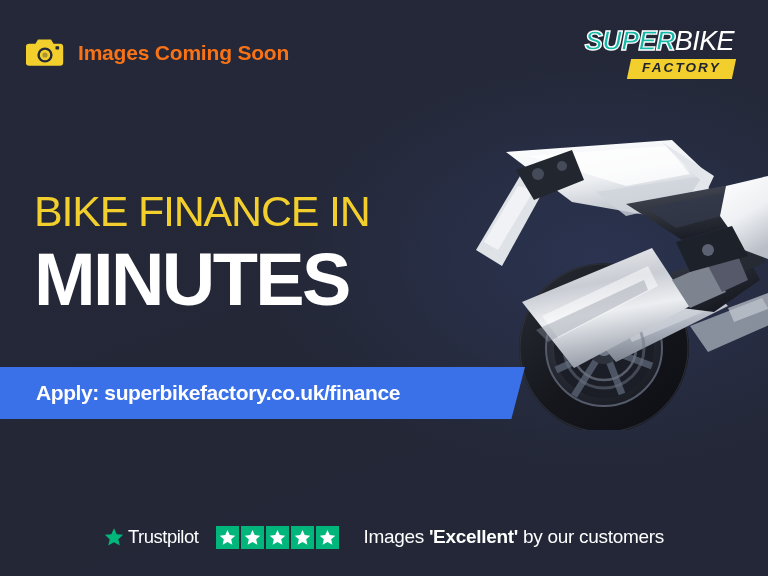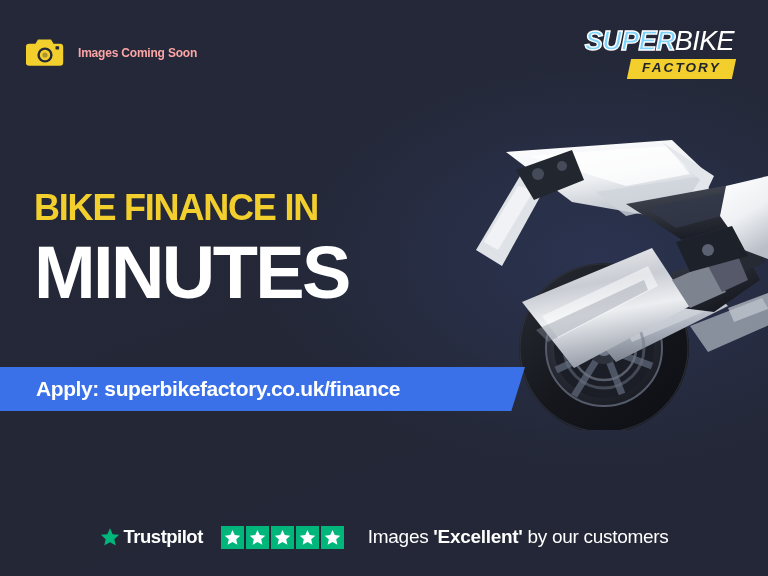--- a/index.html
+++ b/index.html
@@ -37,22 +37,22 @@
     position: absolute;
     left: 26px;
     top: 38px;
     display: flex;
     align-items: center;
     gap: 14px;
     z-index: 6;
   }
   .camera-icon { width: 38px; height: 29px; display: block; }
   .coming-soon-text {
-    color: #fca5a5;
-    font-size: 12px;
+    color: #f97316;
+    font-size: 21px;
     font-weight: bold;
     letter-spacing: -0.2px;
     white-space: nowrap;
   }
 
   
   .logo {
     position: absolute;
     right: 34px;
     top: 28px;
@@ -60,21 +60,21 @@
     text-align: right;
   }
   .logo-top {
     font-size: 27px;
     font-style: italic;
     letter-spacing: -0.6px;
     line-height: 1;
     white-space: nowrap;
   }
   .logo-super {
-    color: #7dd3fc;
+    color: #14b8a6;
     -webkit-text-stroke: 1.4px #ffffff;
     font-weight: bold;
   }
   .logo-bike {
     color: #ffffff;
     font-weight: normal;
   }
   .logo-factory-wrap {
     margin-top: 4px;
     display: inline-block;
@@ -105,43 +105,43 @@
 
   
   .headline {
     position: absolute;
     left: 34px;
     top: 190px;
     z-index: 5;
   }
   .headline-line1 {
     color: #f2cf2c;
-    font-size: 36px;
-    font-weight: bold;
+    font-size: 43px;
+    font-weight: normal;
     letter-spacing: -1.2px;
     line-height: 1.02;
     white-space: nowrap;
   }
   .headline-line2 {
     color: #ffffff;
     font-size: 74px;
     font-weight: bold;
     letter-spacing: -2.6px;
     line-height: 1.02;
     margin-top: 8px;
     white-space: nowrap;
   }
 
   
   .apply-banner {
     position: absolute;
     left: 0;
     top: 367px;
     width: 525px;
-    height: 44px;
+    height: 52px;
     background: #3b71e8;
     z-index: 5;
     clip-path: polygon(0 0, 100% 0, 97.4% 100%, 0 100%);
     display: flex;
     align-items: center;
   }
   .apply-text {
     color: #ffffff;
     font-size: 21px;
     font-weight: bold;
@@ -165,21 +165,21 @@
   }
   .tp-logo {
     display: flex;
     align-items: center;
     gap: 4px;
   }
   .tp-star-green { width: 20px; height: 20px; display: block; }
   .tp-wordmark {
     color: #ffffff;
     font-size: 18.5px;
-    font-weight: bold;
+    font-weight: normal;
     letter-spacing: -0.5px;
   }
   .tp-stars {
     display: flex;
     gap: 2px;
     margin-left: 8px;
   }
   .tp-box {
     width: 23px;
     height: 23px;

